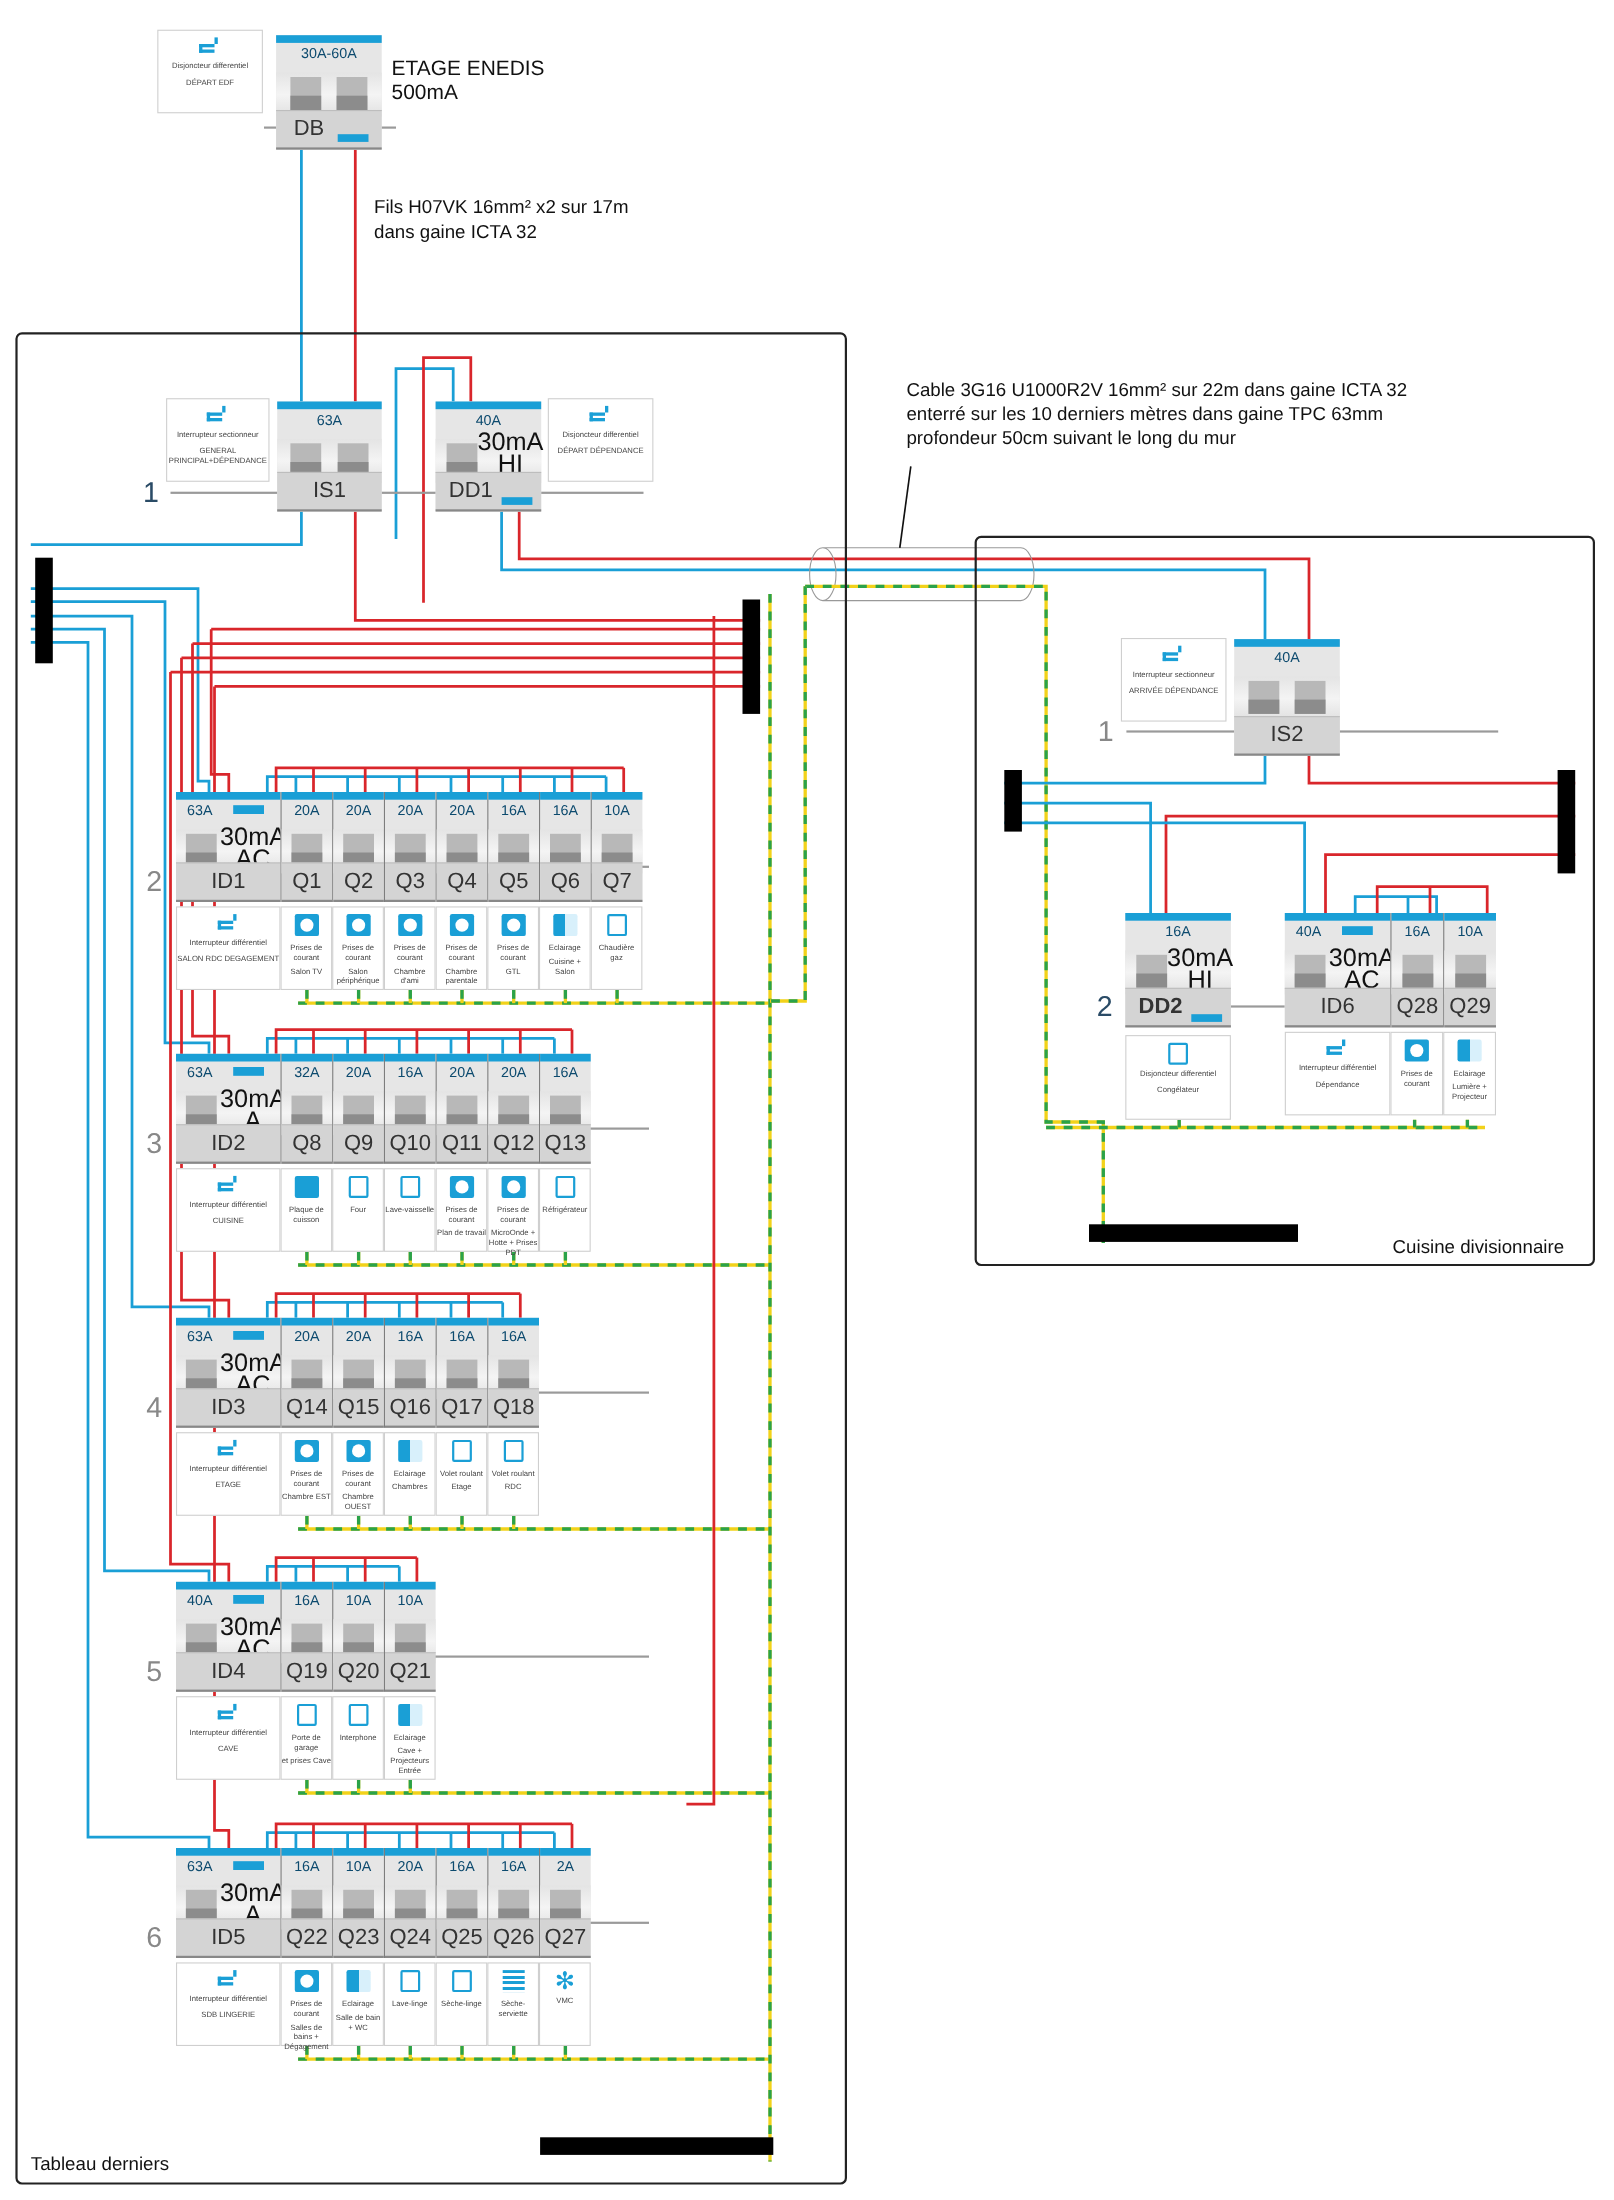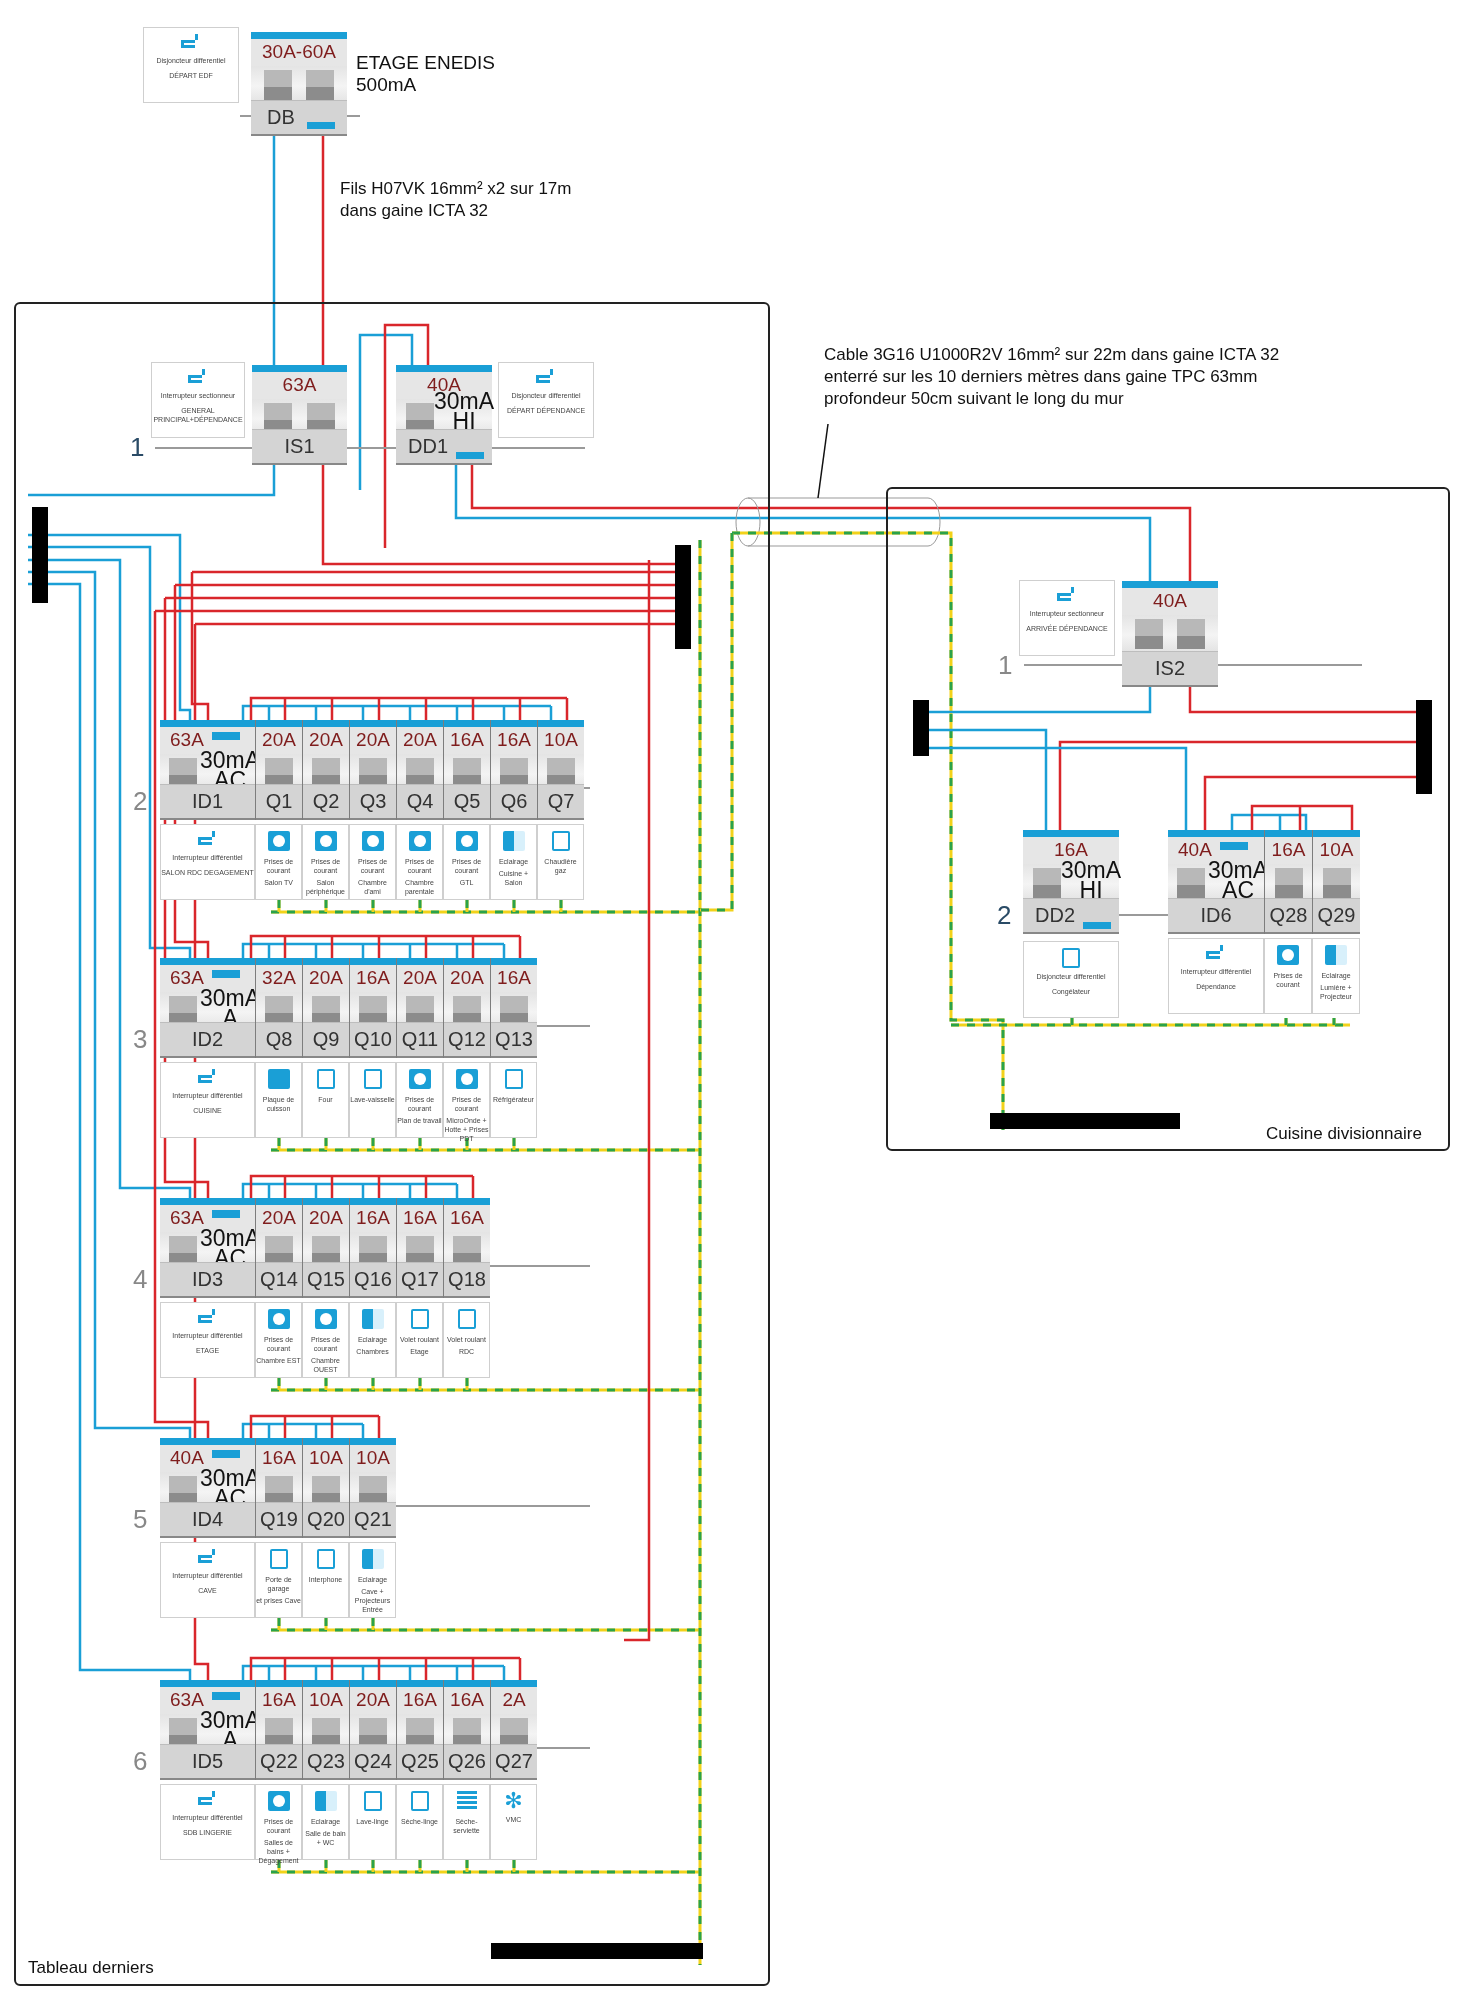--- a/index.html
+++ b/index.html
@@ -9,21 +9,21 @@
   .panel-title{position:absolute;font-size:17px;color:#111;}
   .note{position:absolute;font-size:18px;line-height:22px;color:#111;white-space:pre-line;}
   .row-num{position:absolute;font-size:26px;color:#2a4b66;}
   .row-line{position:absolute;height:2px;background:#9a9a9a;}
   .busbar{position:absolute;background:#000;}
   .earth-bar{position:absolute;background:#000;height:16px;}
   
   .module{position:absolute;background:#e6e6e6;border-left:1px solid #7d7d7d;box-sizing:border-box;}
   .module:first-child{border-left:none;}
   .mod-top{position:absolute;left:0;right:0;top:0;height:7px;background:#1a9fd6;}
-  .mod-rating{position:absolute;top:9px;left:0;right:0;text-align:center;font-size:19px;color:#7f1d1d;}
+  .mod-rating{position:absolute;top:9px;left:0;right:0;text-align:center;font-size:13px;color:#0c4a6e;}
   .mod-handle{position:absolute;top:38px;left:50%;width:28px;height:30px;margin-left:-14px;background:#b8b8b8;}
   .mod-handle::after{content:"";position:absolute;left:0;right:0;bottom:0;height:13px;background:#8c8c8c;}
   .mod-mid{position:absolute;top:34px;left:0;right:0;height:40px;background:linear-gradient(#e4e4e4,#f4f4f4 50%,#e0e0e0);}
   .mod-foot{position:absolute;bottom:0;left:0;right:0;height:33px;background:#d4d4d4;border-top:1px solid #bdbdbd;border-bottom:2px solid #888;text-align:center;font-size:20px;line-height:33px;color:#333;}
   .mod-sens{position:absolute;font-size:23px;color:#111;line-height:20px;text-align:center;}
   .test-btn{position:absolute;width:28px;height:8px;background:#1a9fd6;}
   .rail{position:absolute;}
   
   .card{position:absolute;background:#fff;border:1px solid #cfcfcf;box-sizing:border-box;text-align:center;font-size:7px;color:#444;line-height:9px;}
   .card .ic{display:block;margin:6px auto 4px;}
@@ -726,21 +726,21 @@
 <div class="earth-bar" style="left:990px;top:1113px;width:190px;"></div>
 
 <div class="row-num" style="left:997px;top:900px;">2</div>
 <div class="row-line" style="left:1118px;top:914px;width:50px;"></div>
 <div class="module" style="left:1023px;top:830px;width:96px;height:104px;border:none;">
   <div class="mod-top"></div>
   <div class="mod-rating">16A</div>
   <div class="mod-mid"></div>
   <div class="mod-handle" style="left:25%;"></div>
   <div class="mod-sens" style="left:38px;top:30px;"><span>30mA</span><br><span>HI</span></div>
-  <div class="mod-foot" style="text-align:left;padding-left:12px;">DD2</div>
+  <div class="mod-foot" style="text-align:left;padding-left:12px;font-weight:bold;">DD2</div>
   <div class="test-btn" style="left:60px;top:92px;height:7px;"></div>
 </div>
 <div class="card" style="left:1023px;top:941px;width:96px;height:77px;">
   <span class="ic ic-outline"></span>
   <span>Disjoncteur differentiel</span>
   <span class="sub">Congélateur</span>
 </div>
 <div id="sub-row2">
     <div class="rail" style="left:1168px;top:830px;width:192px;height:104px;">
       <div class="module" style="left:0;top:0;width:96px;height:104px;">

